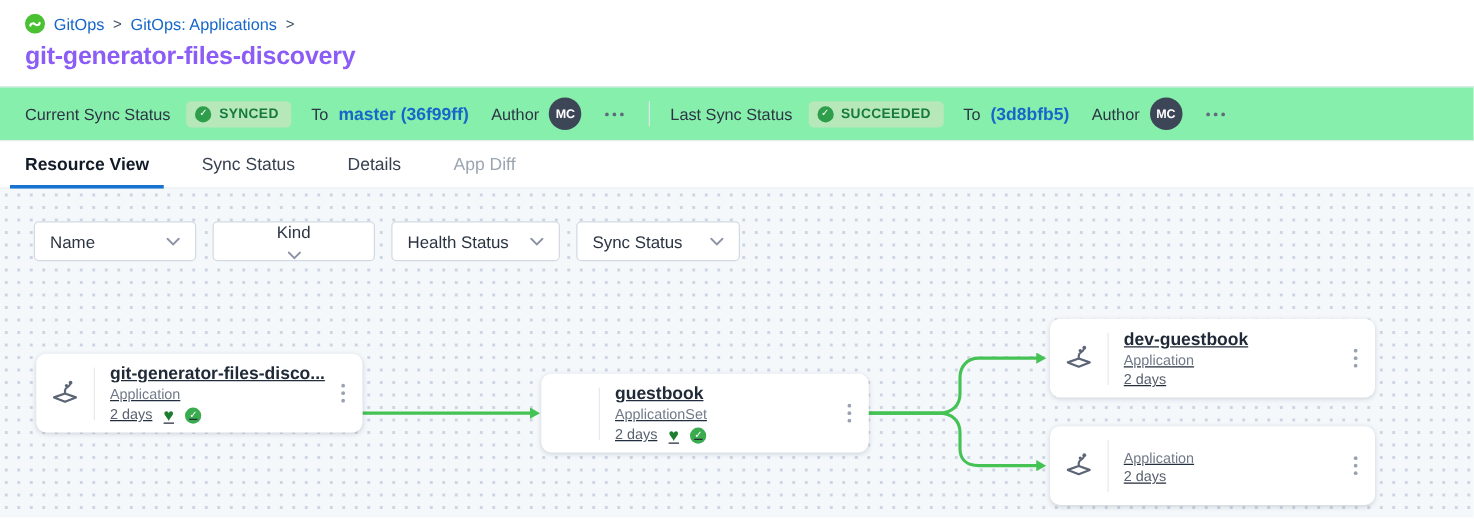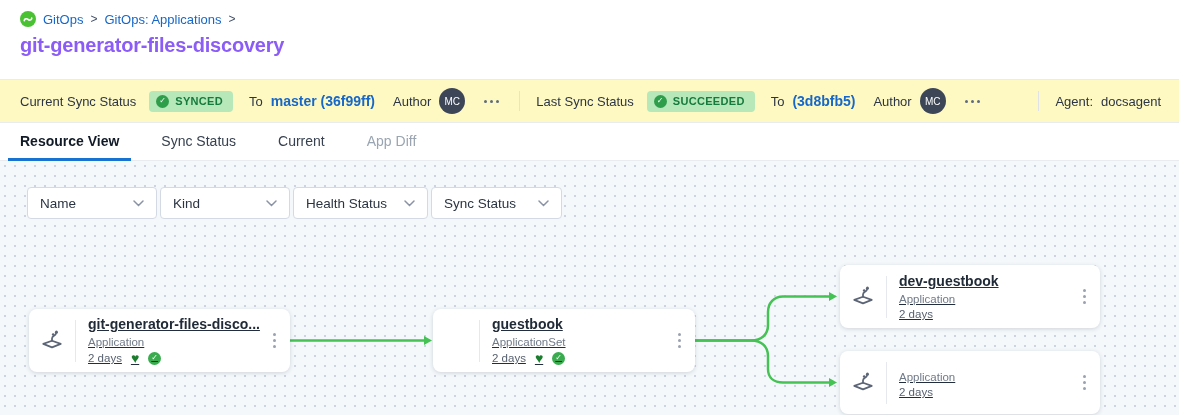--- a/index.html
+++ b/index.html
@@ -9,75 +9,75 @@
   
   .header { background:#fff; padding:11px 20px 12px; }
   .breadcrumb { display:flex; align-items:center; gap:7px; font-size:13px; }
   .crumb-link { color:#1667c9; text-decoration:none; cursor:pointer; }
   .crumb-sep { color:#44506a; font-size:12px; }
   .logo-badge { width:16px; height:16px; flex:0 0 auto; }
   .page-title { margin-top:7px; font-size:20px; font-weight:700; color:#8b5cf6; letter-spacing:-0.2px; }
 
   
   .statusbar { height:44px; display:flex; align-items:center; padding:0 18px 0 20px;
-    border-top:1px solid #e8ebef; border-bottom:1px solid #e8ebef; background:#fef9c3;
-    font-size:13px; color:#2c3543; white-space:nowrap;margin-top:10px; }
+    border-top:1px solid #e8ebef; border-bottom:1px solid #e8ebef; background:#86efac;
+    font-size:13px; color:#2c3543; white-space:nowrap; }
   .sb-label { margin-right:13px; }
   .badge { display:inline-flex; align-items:center; gap:6px; background:#b6e8ba; color:#177a3d;
     font-size:11px; font-weight:700; letter-spacing:.3px; padding:4px 10px 4px 7px; border-radius:4px; }
   .check-circ { width:13px; height:13px; border-radius:50%; background:#2f9e4b; color:#fff;
     display:inline-flex; align-items:center; justify-content:center; font-size:8px; line-height:1; }
   .sb-to { margin:0 8px 0 16px; }
   .rev-link { color:#1667c9; font-weight:700; font-size:14px; cursor:pointer; }
   .sb-author { margin:0 8px 0 18px; }
   .avatar { width:26px; height:26px; border-radius:50%; background:#3d4657; color:#fff;
-    font-size:10px; font-weight:400; display:inline-flex; align-items:center; justify-content:center; }
+    font-size:10px; font-weight:700; display:inline-flex; align-items:center; justify-content:center; }
   .dots-menu { display:inline-flex; gap:3px; margin-left:15px; cursor:pointer; padding:4px; }
   .dots-menu i { width:3px; height:3px; border-radius:50%; background:#5f6b7c; }
   .sb-div { width:1px; height:20px; background:#dfe3e9; margin:0 16px; }
   .agent-wrap { margin-left:auto; display:flex; align-items:center; }
   .agent-label { margin-right:8px; }
   .agent-value { color:#2c3543; }
 
   
   .tabs { display:flex; align-items:stretch; height:38px; padding-left:8px; background:#fff;
     border-bottom:1px solid #e9ecef; }
   .tab { display:flex; align-items:center; padding:0 12px; margin-right:18px; font-size:14px;
     color:#37414f; cursor:pointer; border-bottom:3px solid transparent; margin-bottom:-1px; }
   .tab.active { font-weight:700; color:#111a27; border-bottom-color:#1773cf; }
   .tab.disabled { color:#9aa5b1; cursor:default; }
 
   
   .canvas { position:relative; width:1179px; height:263px; background-color:#f4f8fb;
     background-image:radial-gradient(circle, #ccd4e2 1.1px, transparent 1.3px);
     background-size:10px 10px; }
-  .filterbar { position:absolute; top:26px; left:27px; display:flex; gap:3px; }
+  .filterbar { position:absolute; top:26px; left:27px; display:flex; gap:13px; }
   .filter-btn { height:32px; background:#fff; border:1px solid #d4dae3; border-radius:4px;
     display:flex; align-items:center; justify-content:space-between; padding:0 12px;
     font-size:13.5px; color:#2b3442; cursor:pointer; }
-  .fb-name { width:130px; } .fb-kind { width:130px; } .fb-health { width:135px; } .fb-sync { width:131px; }
+  .fb-name { width:130px; } .fb-kind { width:130px;flex-direction:column; } .fb-health { width:135px; } .fb-sync { width:131px; }
 
   .edges { position:absolute; top:0; left:0; }
 
   .node { position:absolute; height:63px; background:#fff; border-radius:8px;
     box-shadow:0 1px 4px rgba(40,50,70,.18); display:flex; align-items:center; cursor:pointer;text-decoration:underline; }
   .node-iconcol { width:46px; display:flex; align-items:center; justify-content:center; flex:0 0 auto; }
   .node-vdiv { width:1px; height:42px; background:#e5e9ef; flex:0 0 auto; }
   .node-body { flex:1; min-width:0; padding:0 4px 0 12px; }
   .node-title { font-size:14px; font-weight:700; color:#212b38; white-space:nowrap;
     overflow:hidden; text-overflow:ellipsis; }
   .node-kind { font-size:11.5px; color:#707a88; margin-top:4px; }
   .node-age { display:flex; align-items:center; gap:9px; font-size:11.5px; color:#58616f; margin-top:3px; }
   .heart { color:#1c7d2f; font-size:14px; line-height:1; }
   .mini-check { width:13px; height:13px; border-radius:50%; background:#3aab4f; color:#fff;
     display:inline-flex; align-items:center; justify-content:center; font-size:8px; line-height:1; }
   .kebab { flex:0 0 auto; display:flex; flex-direction:column; gap:3px; padding:6px; margin-right:8px; cursor:pointer; }
   .kebab i { width:3px; height:3px; border-radius:50%; background:#9aa1b0; }
 
-  .n-root { left:29px;  top:148px; width:261px; }
+  .n-root { left:29px;  top:132px; width:261px; }
   .n-set  { left:433px; top:148px; width:262px; }
   .n-dev  { left:840px; top:104px; width:260px; }
   .n-prod { left:840px; top:190px; width:260px; }
 </style>
 </head>
 <body>
 
 <div class="header">
   <div class="breadcrumb">
     <svg class="logo-badge" viewBox="0 0 16 16">
@@ -118,31 +118,26 @@
   <span class="sb-to">To</span>
   <span class="rev-link">(3d8bfb5)</span>
   <span class="sb-author">Author</span>
   <span class="avatar">MC</span>
   <span class="dots-menu">
       <i></i>
       <i></i>
       <i></i>
     </span>
 
-  <span class="agent-wrap">
-    <span class="sb-div"></span>
-    <span class="agent-label">Agent:</span>
-    <span class="agent-value">docsagent</span>
-  </span>
 </div>
 
 <div class="tabs">
   <div class="tab active">Resource View</div>
   <div class="tab">Sync Status</div>
-  <div class="tab">Current</div>
+  <div class="tab">Details</div>
   <div class="tab disabled">App Diff</div>
 </div>
 
 <div class="canvas">
 
   <svg class="edges" width="1179" height="263">
     <defs>
       <marker id="arrow" markerWidth="9" markerHeight="9" refX="1" refY="4.5" orient="auto" markerUnits="userSpaceOnUse">
         <path d="M0 0 L8 4.5 L0 9 Z" fill="#44c253"></path>
       </marker>

